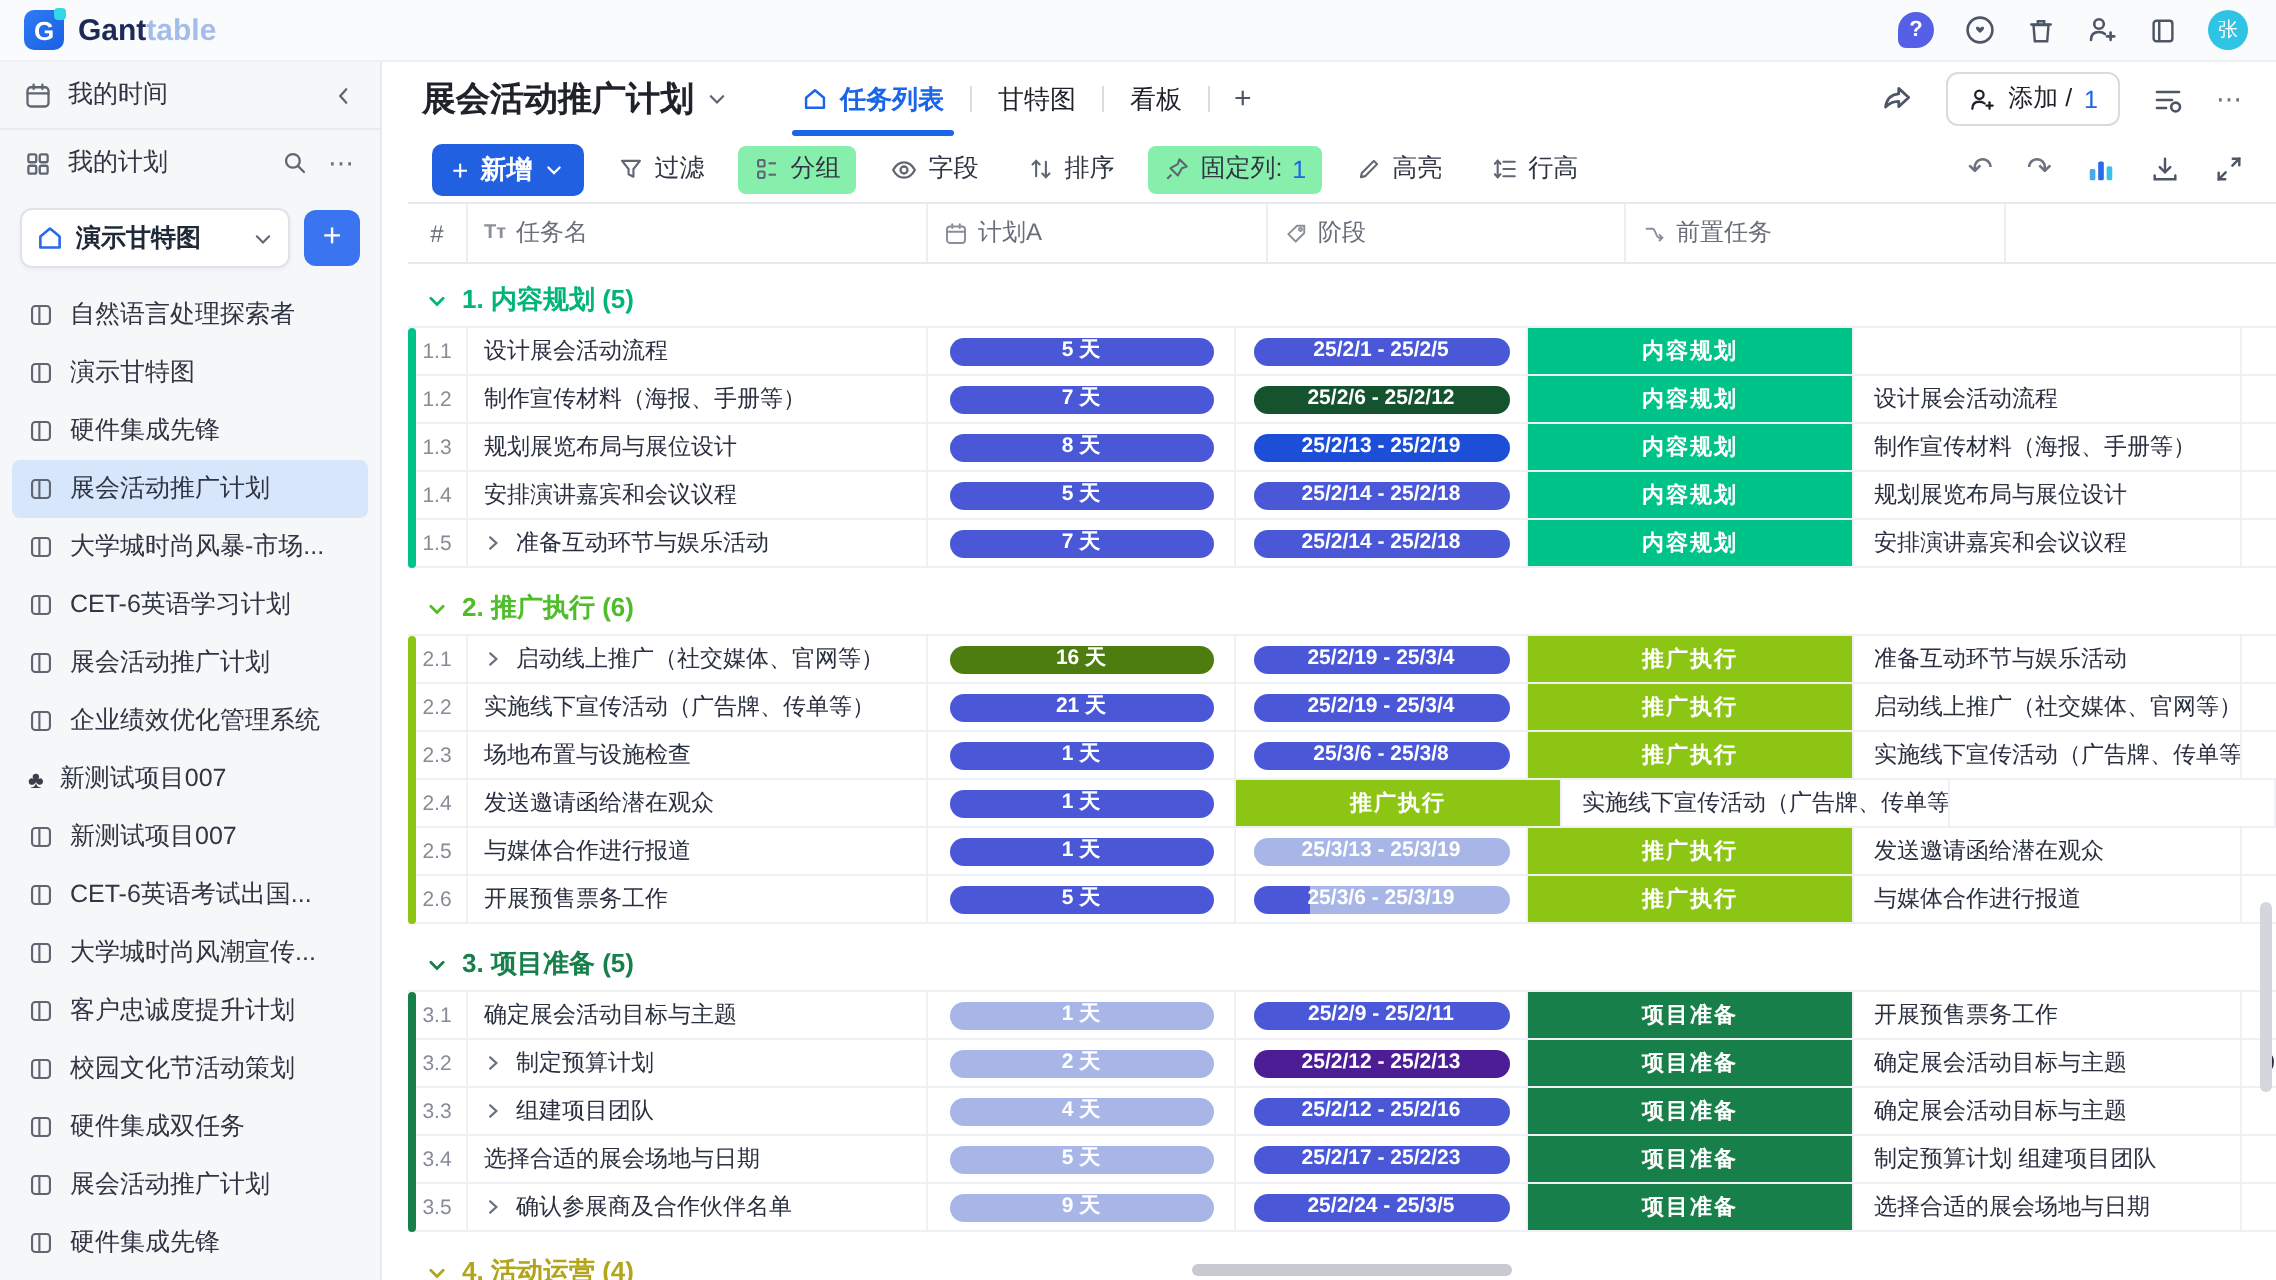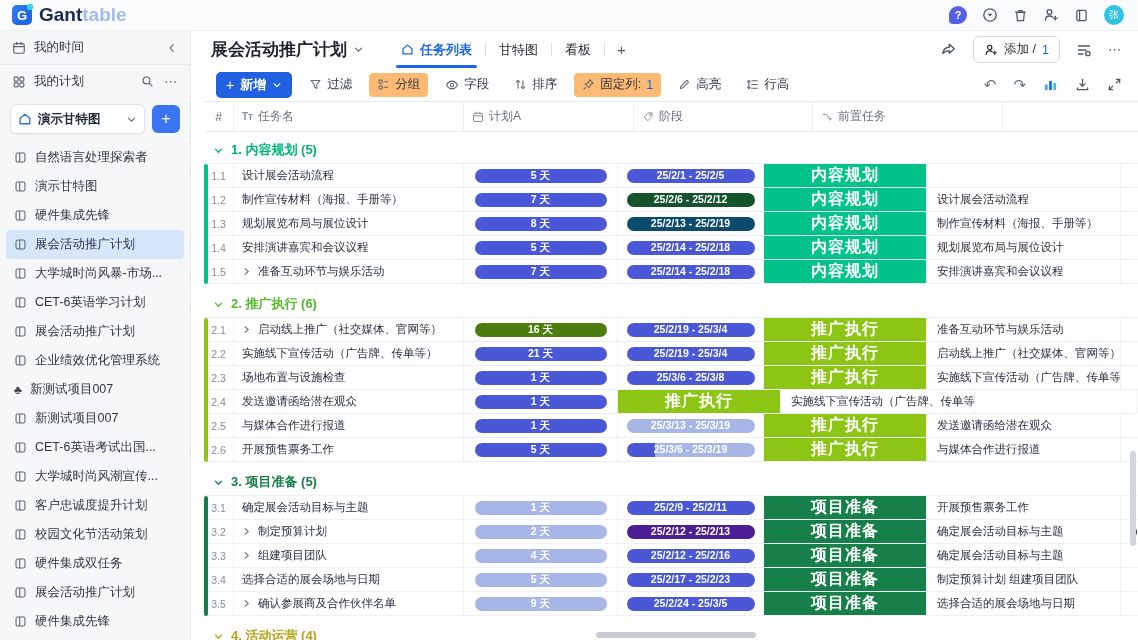--- a/index.html
+++ b/index.html
@@ -4,21 +4,21 @@
 <style>
   html,body{margin:0;padding:0;width:1138px;height:640px;overflow:hidden;background:#fff;
     font-family:"Liberation Sans","DejaVu Sans",sans-serif;-webkit-font-smoothing:antialiased;}
   .app{width:1138px;height:640px;display:flex;flex-direction:column;}
   svg{display:block;}
   
   .topbar{height:30px;flex:0 0 30px;display:flex;align-items:center;padding:0 14px 0 12px;background:#fafbfd;border-bottom:1px solid #eef0f4;}
   .logo-mark{width:20px;height:20px;border-radius:5px;background:linear-gradient(135deg,#2e7cf6,#1b5fe0);color:#fff;
     font-weight:bold;font-size:13px;display:flex;align-items:center;justify-content:center;position:relative;}
   .logo-mark::after{content:"";position:absolute;right:-1px;top:-1px;width:6px;height:6px;border-radius:2px;background:#35d6e8;}
-  .brand{margin-left:7px;font-size:19px;font-weight:700;color:#1c2a55;}
+  .brand{margin-left:7px;font-size:15px;font-weight:700;color:#1c2a55;}
   .brand .light{color:#a4bce9;}
   .tb-icons{margin-left:auto;display:flex;gap:15px;align-items:center;color:#4e5566;}
   .help-badge{width:18px;height:18px;border-radius:50% 50% 50% 4px;background:#5560e6;color:#fff;font-size:11px;font-weight:700;display:flex;align-items:center;justify-content:center;}
   .avatar{width:20px;height:20px;border-radius:50%;background:#2fc3e4;color:#fff;font-size:10px;display:flex;align-items:center;justify-content:center;}
   
   .shell{flex:1;display:flex;min-height:0;}
   
   .sidebar{width:190px;flex:0 0 190px;background:#f6f7f9;border-right:1px solid #e8eaee;display:flex;flex-direction:column;min-height:0;}
   .sb-row{height:33px;display:flex;align-items:center;gap:8px;padding:0 12px;color:#2f3542;font-size:12.5px;}
   .sb-row.time{border-bottom:1px solid #e8eaee;}
@@ -46,21 +46,21 @@
   .tab-sep{width:1px;height:13px;background:#d9dce1;}
   .tab-plus{font-size:15px;color:#4e5566;padding:0 12px;}
   .mh-right{margin-left:auto;display:flex;align-items:center;gap:16px;color:#4e5566;}
   .add-btn{border:1px solid #d8dbe0;border-radius:6px;height:25px;padding:0 10px;display:flex;gap:6px;align-items:center;font-size:12.5px;color:#1f2329;background:#fff;}
   .add-count{color:#1b66e8;}
   
   .toolbar{height:33px;flex:0 0 33px;display:flex;align-items:center;gap:9px;padding:0 16px 0 25px;}
   .btn-new{background:#2160e0;color:#fff;height:26px;border-radius:5px;display:flex;align-items:center;gap:6px;padding:0 10px;font-size:13px;font-weight:700;}
   .btn-new .plus{font-size:14px;font-weight:400;}
   .tool{display:flex;align-items:center;gap:5px;font-size:12.5px;color:#2f3542;padding:0 8px;height:24px;border-radius:4px;}
-  .tool.active{background:#fdba74;}
+  .tool.active{background:#86efac;}
   .pin-val{color:#1b66e8;}
   .toolbar-right{margin-left:auto;display:flex;gap:17px;align-items:center;color:#4e5566;font-size:14px;}
   .u-arrow{font-size:15px;color:#6b7280;line-height:1;}
   
   .grid-header{height:29px;flex:0 0 29px;display:flex;border-top:1px solid #e7e9ee;border-bottom:1px solid #e7e9ee;margin-left:13px;font-size:12px;color:#696f79;}
   .gh-cell{display:flex;align-items:center;gap:5px;padding:0 8px;border-right:1px solid #eceef2;color:#696f79;}
   .gh-cell .ic{color:#8a9099;}
   .w-num{width:29px;flex:0 0 29px;justify-content:center;padding:0;}
   .w-name{width:213px;flex:0 0 213px;}
   .w-pa{width:153px;flex:0 0 153px;}
@@ -78,21 +78,21 @@
   .cell{display:flex;align-items:center;border-right:1px solid #f0f1f4;overflow:hidden;}
   .c-num{font-size:10.5px;color:#858c98;}
   .c-name{padding:0 8px;font-size:11.5px;color:#2a3040;gap:7px;}
   .c-name .nm{white-space:nowrap;overflow:hidden;text-overflow:ellipsis;}
   .caret{color:#6b7280;flex:0 0 auto;display:flex;}
   .c-pill{justify-content:center;}
   .pill{height:14px;border-radius:7px;color:#fff;font-size:10.5px;font-weight:700;display:flex;align-items:center;justify-content:center;line-height:1;white-space:nowrap;}
   .pill.pa{width:132px;}
   .pill.pb{width:128px;}
   .c-stage{padding:0;}
-  .stage-fill{width:100%;height:100%;display:flex;align-items:center;justify-content:center;background:var(--accent);color:#fff;font-size:16px;font-weight:700;letter-spacing:1px;}
+  .stage-fill{width:100%;height:100%;display:flex;align-items:center;justify-content:center;background:var(--accent);color:#fff;font-size:11px;font-weight:700;letter-spacing:1px;}
   .c-pred{padding:0 10px;font-size:11.5px;color:#2a3040;white-space:nowrap;}
   .c-timer{padding:0 10px;font-size:11.5px;color:#2a3040;}
   
   .h-thumb{position:absolute;left:405px;bottom:2px;width:160px;height:6px;background:#c7cad1;border-radius:3px;z-index:5;}
   .v-thumb{position:absolute;right:2px;top:420px;width:6px;height:95px;background:#d3d6dc;border-radius:3px;z-index:5;}
 </style>
 </head>
 <body>
 
 <div class="app">
@@ -611,21 +611,21 @@
                 <div class="cell c-num w-num">
                   <span>1.3</span>
                 </div>
                 <div class="cell c-name w-name">
                   <span class="nm">规划展览布局与展位设计</span>
                 </div>
                 <div class="cell c-pill w-pa">
                   <span class="pill pa" style="background: rgb(74, 88, 216);">8 天</span>
                 </div>
                 <div class="cell c-pill w-pb">
-                  <span class="pill pb" style="background: #0c4a6e;">25/2/13 - 25/2/19</span>
+                  <span class="pill pb" style="background: #1d4ed8;">25/2/13 - 25/2/19</span>
                 </div>
                 <div class="cell c-stage w-st">
                   <div class="stage-fill">内容规划</div>
                 </div>
                 <div class="cell c-pred w-pred">
                   <span>制作宣传材料（海报、手册等）</span>
                 </div>
                 <div class="cell c-timer w-timer">
                   <span></span>
                 </div>

